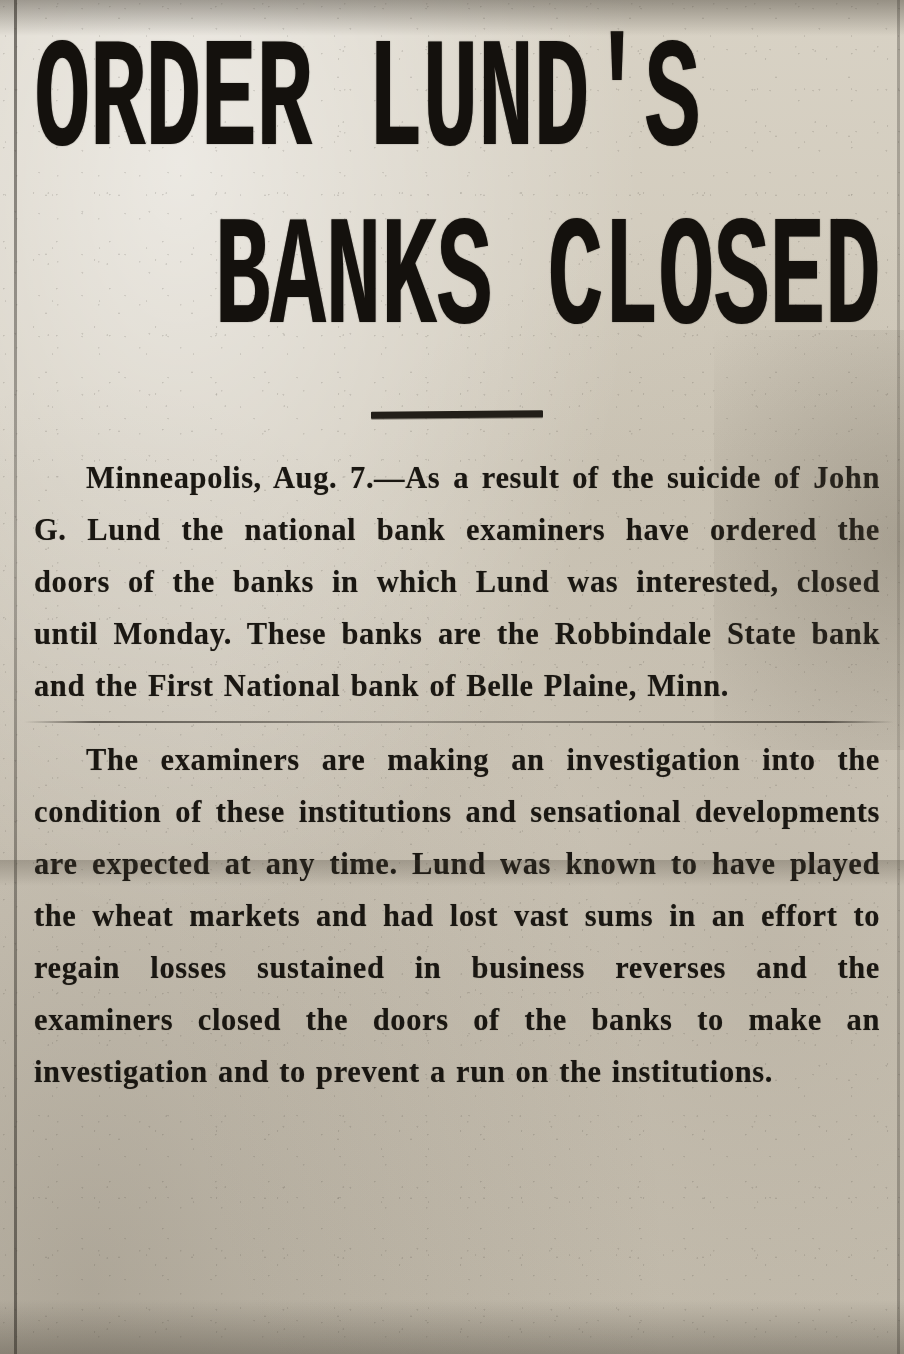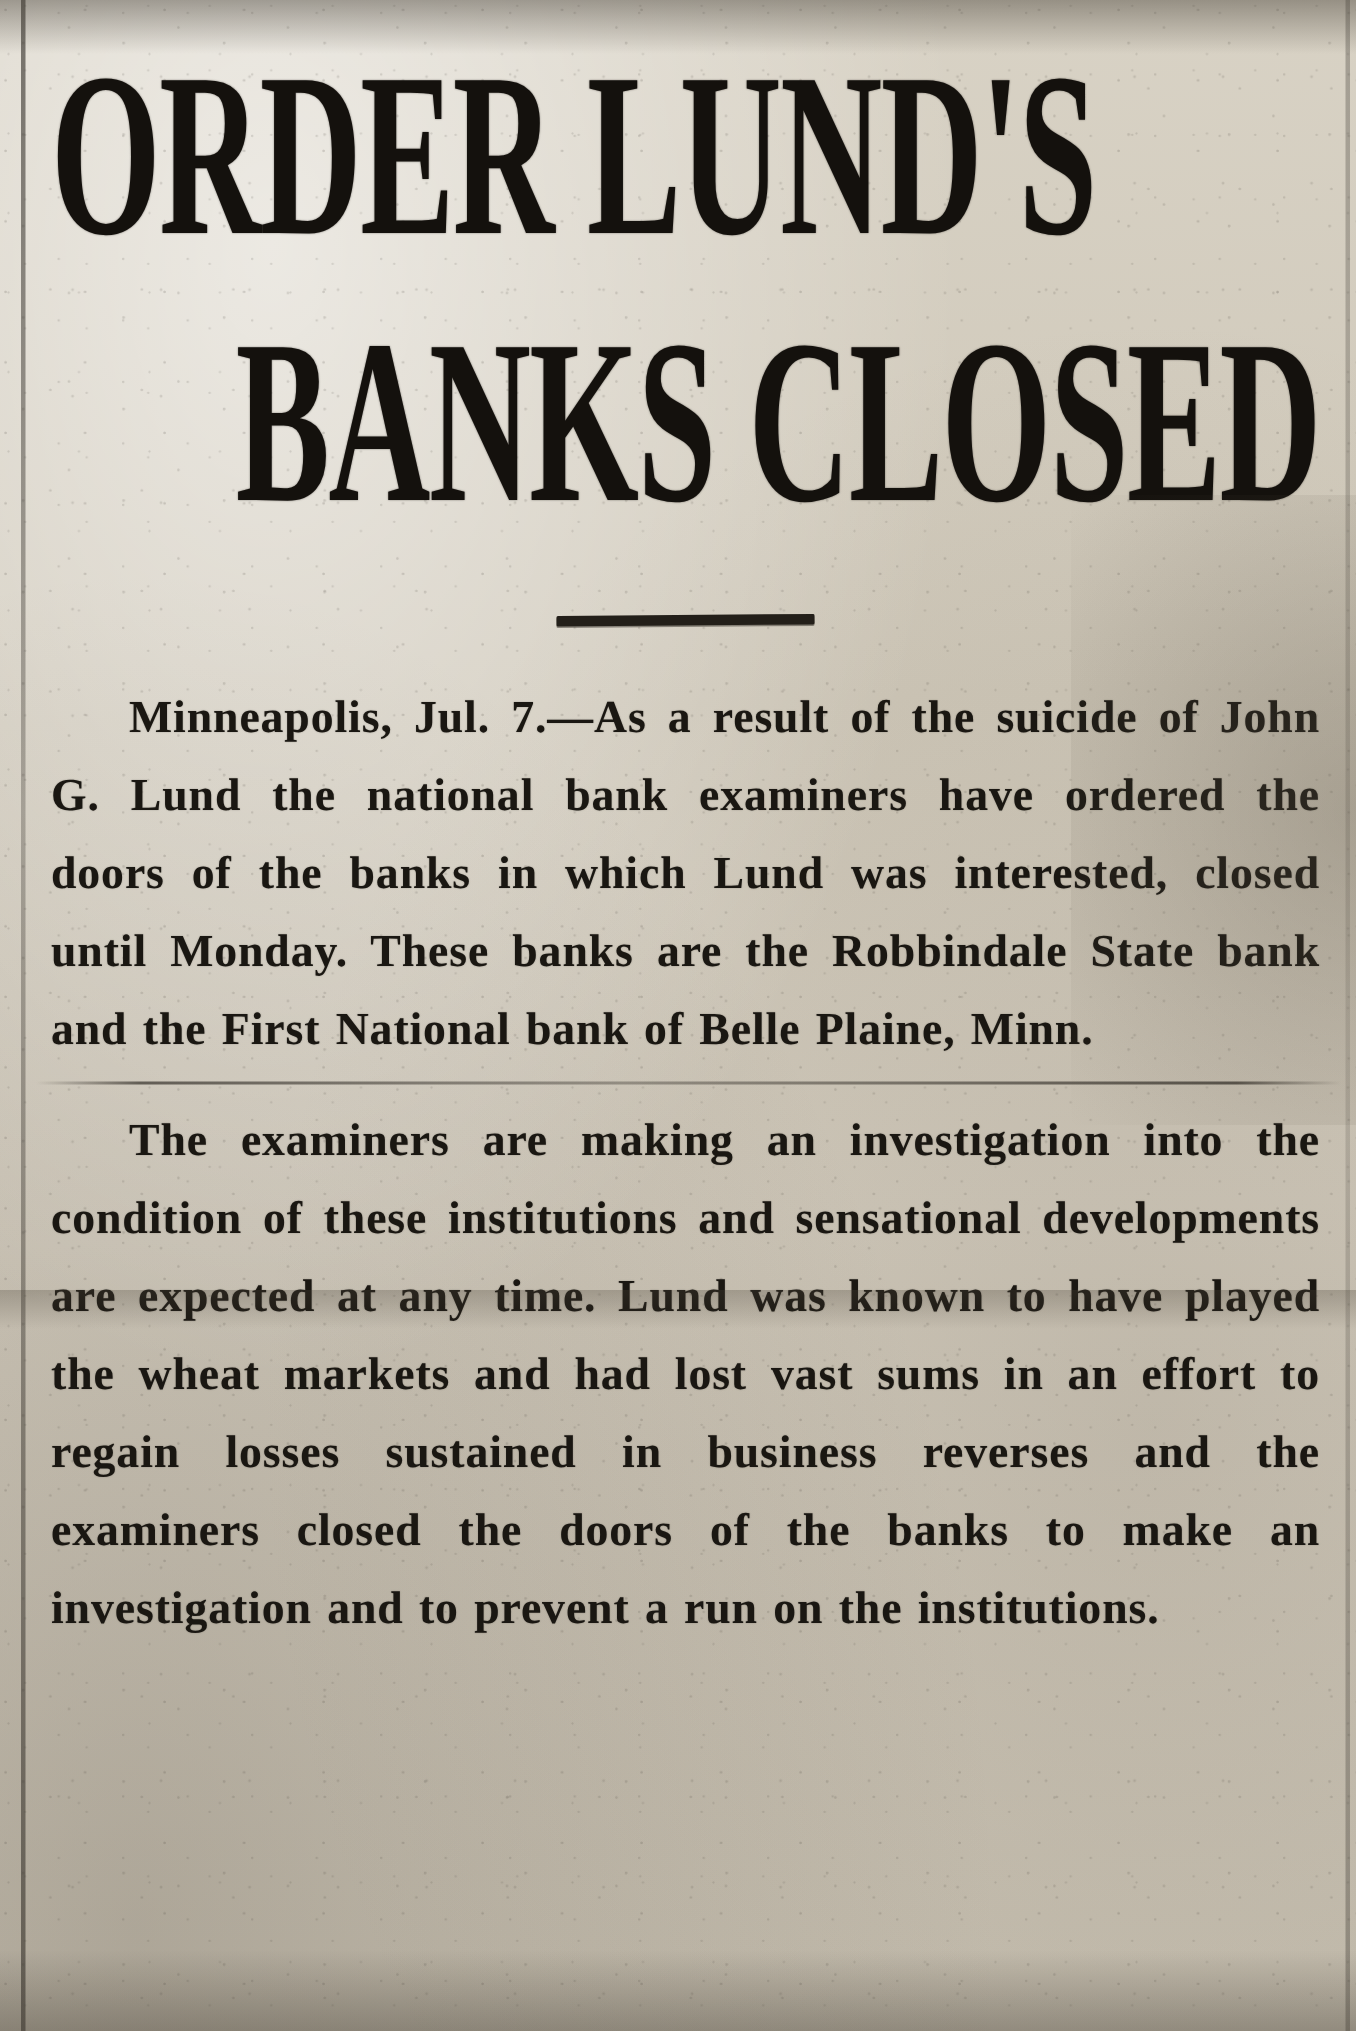--- a/index.html
+++ b/index.html
@@ -67,21 +67,21 @@
 
   .content {
     position: relative;
     padding: 0 24px 0 34px;
     z-index: 2;
   }
 
   
   .headline {
     color: #14110d;
-    font-family: Liberation Serif, serif;
+    font-family: Liberation Mono, monospace;
     font-weight: 700;
     letter-spacing: -1px;
     text-shadow: 0 0 1px rgba(20,17,13,0.55);
   }
   .headline-line1 {
     font-size: 96px;
     line-height: 1.0;
     padding-top: 16px;
     text-align: left;
     transform: scaleY(1.62) scaleX(0.98);
@@ -184,21 +184,21 @@
     <div class="headline">
       <div class="headline-line1">ORDER LUND'S</div>
       <div class="headline-line2">BANKS CLOSED</div>
     </div>
 
     <div class="divider-wrap">
       <span class="divider"></span>
     </div>
 
     <p class="body-para para-1">
-      <span class="indent"></span><span>Minneapolis, Jul. 7.—</span><span>As a result of the suicide of John G. Lund the national bank examiners have ordered the doors of the banks in which Lund was interested, closed until Monday. These banks are the Robbindale State bank and the First National bank of Belle Plaine, Minn.</span>
+      <span class="indent"></span><span>Minneapolis, Aug. 7.—</span><span>As a result of the suicide of John G. Lund the national bank examiners have ordered the doors of the banks in which Lund was interested, closed until Monday. These banks are the Robbindale State bank and the First National bank of Belle Plaine, Minn.</span>
     </p>
 
     <div class="hr-break"></div>
 
     <p class="body-para para-2">
       <span class="indent"></span><span>The examiners are making an investigation into the condition of these institutions and sensational developments are expected at any time. Lund was known to have played the wheat markets and had lost vast sums in an effort to regain losses sustained in business reverses and the examiners closed the doors of the banks to make an investigation and to prevent a run on the institutions.</span>
     </p>
 
   </div>
 

